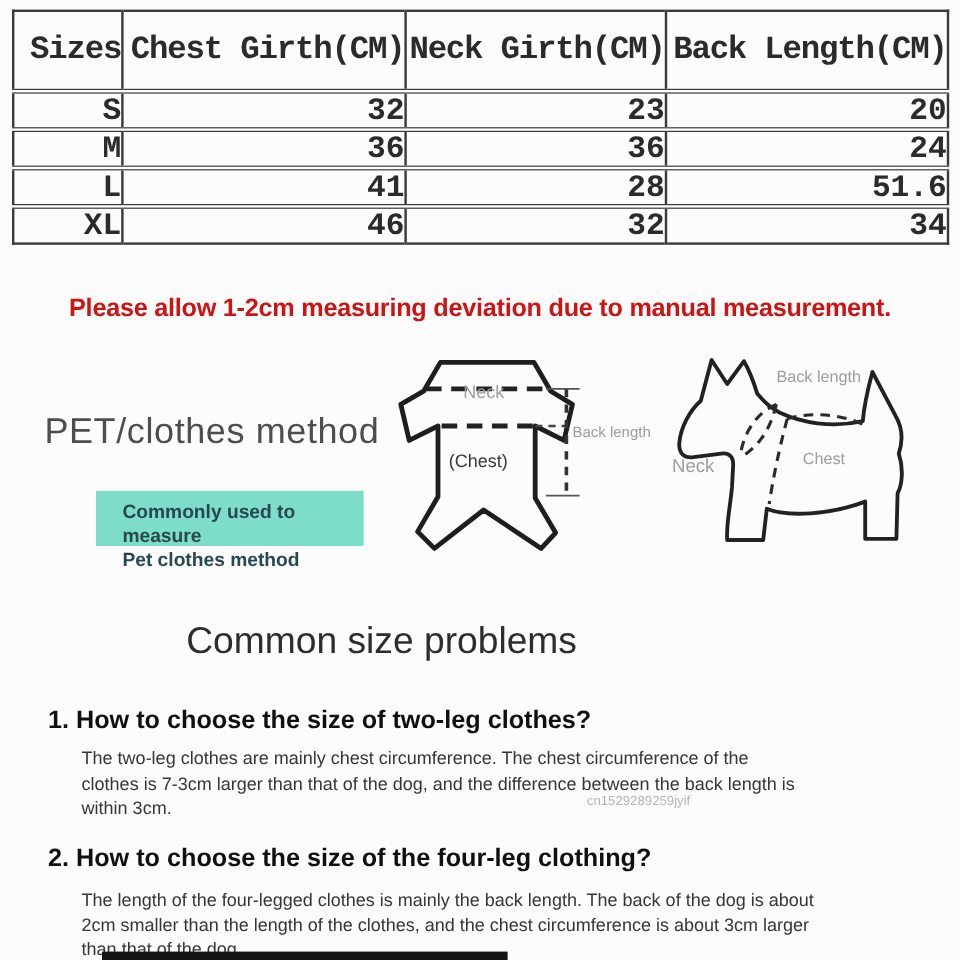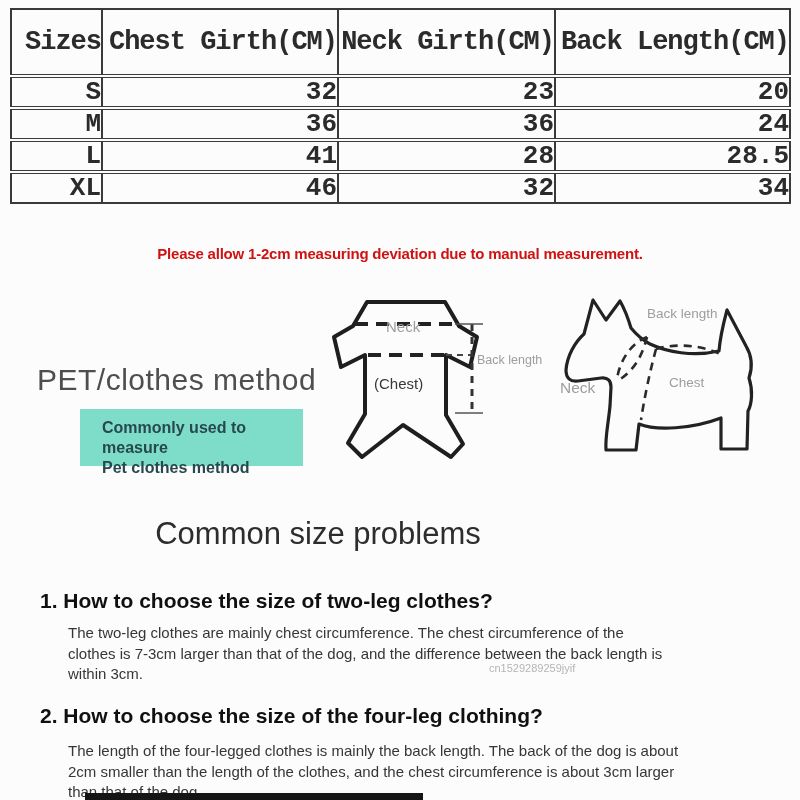--- a/index.html
+++ b/index.html
@@ -24,31 +24,31 @@
   }
   .size-table th{height:64px;font-size:27px;letter-spacing:-1px;}
   .size-table td{height:28px;font-size:26px;line-height:1;}
   .size-table tr:last-child td{border-bottom:none;}
   .size-table th:first-child,.size-table td:first-child{border-left:none;}
   .size-table{border:2px solid #3a3a3a;}
 
   
   .notice{
     position:absolute;left:0;top:245px;width:800px;
-    text-align:center;font-size:15px;font-weight:bold;
+    text-align:center;font-size:21px;font-weight:bold;
     color:var(--notice-red,#cf1212);letter-spacing:-0.2px;
   }
 
   
   .method-title{
     position:absolute;left:37px;top:343px;
-    font-size:30px;color:#4e4e4e;letter-spacing:0.5px;margin-top:20px;
+    font-size:30px;color:#4e4e4e;letter-spacing:0.5px;
   }
   .method-highlight{
-    position:absolute;left:80px;top:409px;width:223px;height:57px;
+    position:absolute;left:80px;top:409px;width:223px;height:46px;
     box-sizing:border-box;padding:9px 0 0 22px;
     background:var(--highlight-bg,#7eddc9);
     color:var(--highlight-text,#27484e);
     font-size:16px;font-weight:bold;line-height:1.25;
   }
   .diagram{position:absolute;}
   .diagram text{font-family:"Liberation Sans","DejaVu Sans",sans-serif;}
   .lbl-gray{fill:#9d9d9d;}
   .lbl-dark{fill:#383838;font-family:"Liberation Mono","DejaVu Sans Mono",monospace;}
 
@@ -107,21 +107,21 @@
     <tr>
       <td>M</td>
       <td>36</td>
       <td>36</td>
       <td>24</td>
     </tr>
     <tr>
       <td>L</td>
       <td>41</td>
       <td>28</td>
-      <td>28.5</td>
+      <td>51.6</td>
     </tr>
     <tr>
       <td>XL</td>
       <td>46</td>
       <td>32</td>
       <td>34</td>
     </tr>
   </tbody>
     </table>
 

